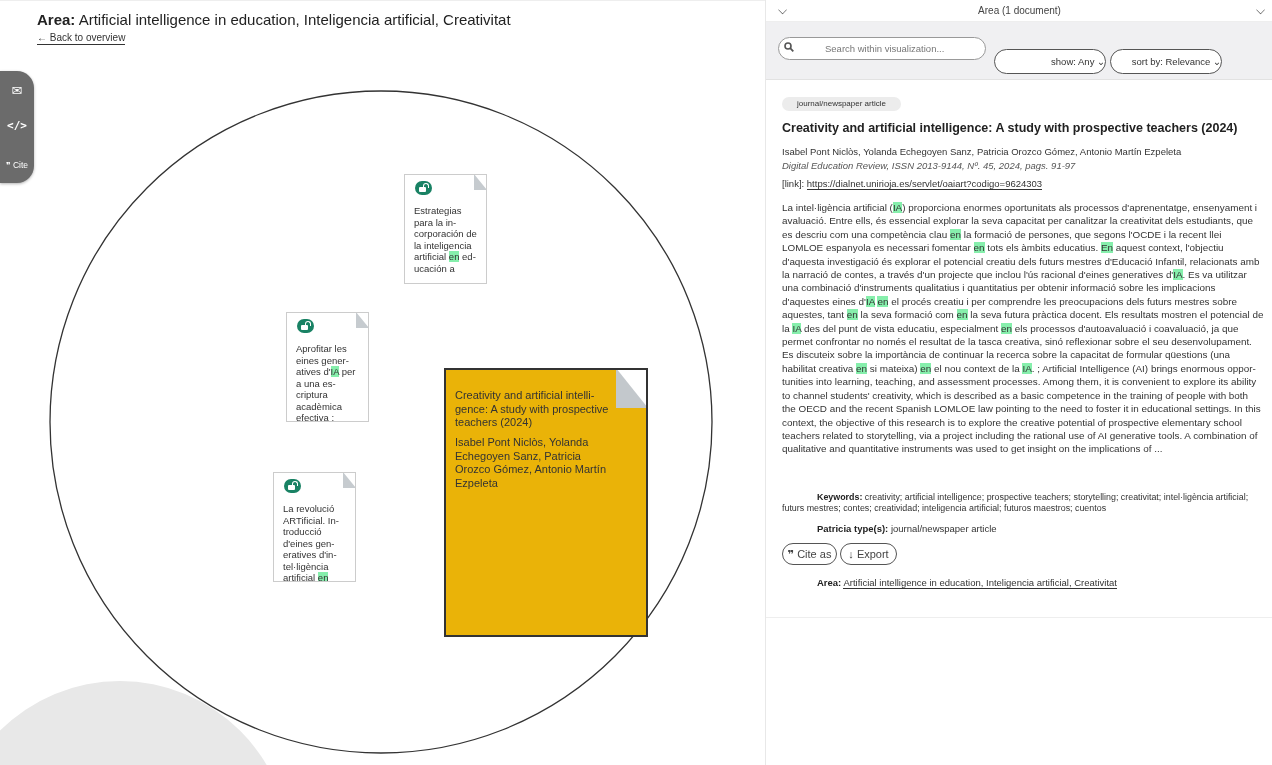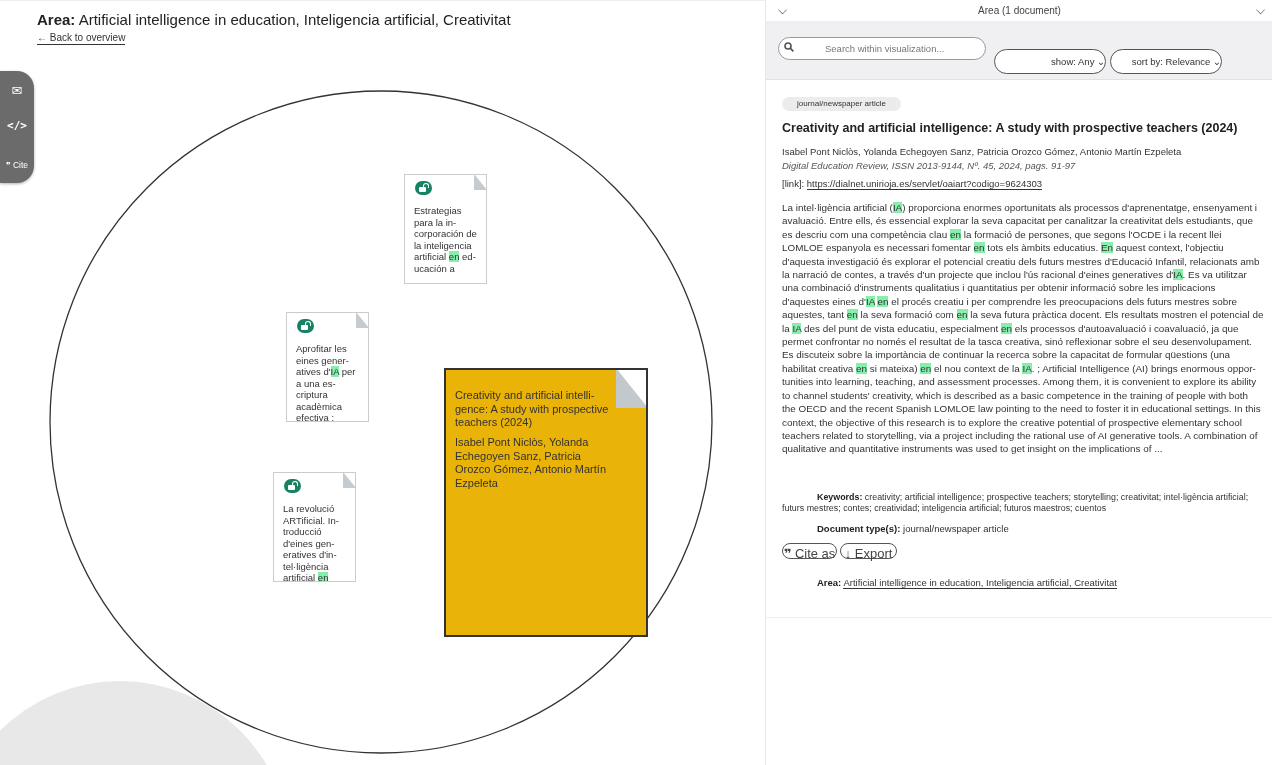--- a/index.html
+++ b/index.html
@@ -46,21 +46,21 @@
   .doctype { position: absolute; left: 16px; top: 16px; height: 14px; padding: 0 15px; border-radius: 7px; background: #ececec; font-size: 8px; line-height: 14px; color: #333; }
   .dtitle { position: absolute; left: 16px; top: 40px; font-size: 12.5px; font-weight: bold; color: #222; white-space: nowrap; }
   .dauthors { position: absolute; left: 16px; top: 65px; font-size: 9.5px; color: #333; white-space: nowrap; }
   .dpub { position: absolute; left: 16px; top: 79px; font-size: 9.5px; color: #555; font-style: italic; white-space: nowrap; }
   .dlink { position: absolute; left: 16px; top: 97px; font-size: 9.5px; color: #333; white-space: nowrap; }
   .dlink a { color: #333; text-decoration: none; border-bottom: 1px solid #333; }
   .abstract { position: absolute; left: 16px; top: 120px; width: 482px; font-size: 9.9px; line-height: 13.4px; color: #333; text-align: left; }
   .keywords { position: absolute; left: 16px; top: 411px; width: 482px; font-size: 8.9px; line-height: 11px; color: #333; }
   .keywords b, .dtypes b, .darea b { font-weight: bold; color: #222; padding-left: 35px; }
   .dtypes { position: absolute; left: 16px; top: 442px; font-size: 9.5px; color: #333; }
-  .btn { position: absolute; top: 462px; height: 16px; border: 1px solid #555; border-radius: 11px; background: #fff; font-size: 13px; line-height: 20px; color: #444; text-align: center; cursor: pointer; }
+  .btn { position: absolute; top: 462px; height: 22px; border: 1px solid #555; border-radius: 11px; background: #fff; font-size: 11px; line-height: 20px; color: #444; text-align: center; cursor: pointer; }
   .cite-btn { left: 16px; width: 55px; }
   .export-btn { left: 74px; width: 57px; }
   .darea { position: absolute; left: 16px; top: 496px; font-size: 9.5px; color: #333; white-space: nowrap; }
   .darea a { color: #333; text-decoration: none; border-bottom: 1px solid #333; }
   .sep { position: absolute; left: 0; top: 536px; width: 507px; height: 1px; background: #eee; }
 </style>
 </head>
 <body>
 
 <div class="left">
@@ -133,21 +133,21 @@
     <div class="dlink">
       <span>[link]:</span>
       <a href="#">https://dialnet.unirioja.es/servlet/oaiart?codigo=9624303</a>
     </div>
     <div class="abstract" id="abstract"><span>La intel·ligència artificial (</span><span class="hl">IA</span><span>) proporciona enormes oportunitats als processos d'aprenentatge, en­senyament i avaluació. Entre ells, és essencial explorar la seva capacitat per canalitzar la creativitat dels estudiants, que es descriu com una competència clau </span><span class="hl">en</span><span> la formació de persones, que segons l'OCDE i la recent llei LOMLOE espanyola es necessari fomentar </span><span class="hl">en</span><span> tots els àmbits educatius. </span><span class="hl">En</span><span> aquest context, l'objectiu d'aquesta investigació és explorar el potencial creatiu dels futurs mestres d'Educació Infantil, relacionats amb la narració de contes, a través d'un projecte que inclou l'ús racional d'eines generatives d'</span><span class="hl">IA</span><span>. Es va utilitzar una combinació d'instruments qualitatius i quanti­tatius per obtenir informació sobre les implicacions d'aquestes eines d'</span><span class="hl">IA</span><span> </span><span class="hl">en</span><span> el procés creatiu i per comprendre les preocupacions dels futurs mestres sobre aquestes, tant </span><span class="hl">en</span><span> la seva formació com </span><span class="hl">en</span><span> la seva futura pràctica docent. Els resultats mostren el potencial de la </span><span class="hl">IA</span><span> des del punt de vista edu­catiu, especialment </span><span class="hl">en</span><span> els processos d'autoavaluació i coavaluació, ja que permet confrontar no només el resultat de la tasca creativa, sinó reflexionar sobre el seu desenvolupament. Es discuteix sobre la importància de continuar la recerca sobre la capacitat de formular qüestions (una habilitat creativa </span><span class="hl">en</span><span> si mateixa) </span><span class="hl">en</span><span> el nou context de la </span><span class="hl">IA</span><span>. ; Artificial Intelligence (AI) brings enormous oppor­tunities into learning, teaching, and assessment processes. Among them, it is convenient to explore its ability to channel students' creativity, which is described as a basic competence in the training of people with both the OECD and the recent Spanish LOMLOE law pointing to the need to foster it in educational settings. In this context, the objective of this research is to explore the creative poten­tial of prospective elementary school teachers related to storytelling, via a project including the ra­tional use of AI generative tools. A combination of qualitative and quantitative instruments was used to get insight on the implications of ...</span></div>
     <div class="keywords">
       <b>Keywords:</b>
       <span>creativity; artificial intelligence; prospective teachers; storytelling; creativitat; intel·ligència artifi­cial; futurs mestres; contes; creatividad; inteligencia artificial; futuros maestros; cuentos</span>
     </div>
     <div class="dtypes">
-      <b>Document type(s):</b>
+      <b>Patricia type(s):</b>
       <span>journal/newspaper article</span>
     </div>
     <div class="btn cite-btn"><span style="font-weight:bold;">❞</span> <span>Cite as</span></div>
     <div class="btn export-btn"><span>↓</span> <span>Export</span></div>
     <div class="darea">
       <b>Area:</b>
       <a href="#">Artificial intelligence in education, Inteligencia artificial, Creativitat</a>
     </div>
     <div class="sep"></div>
   </div>

